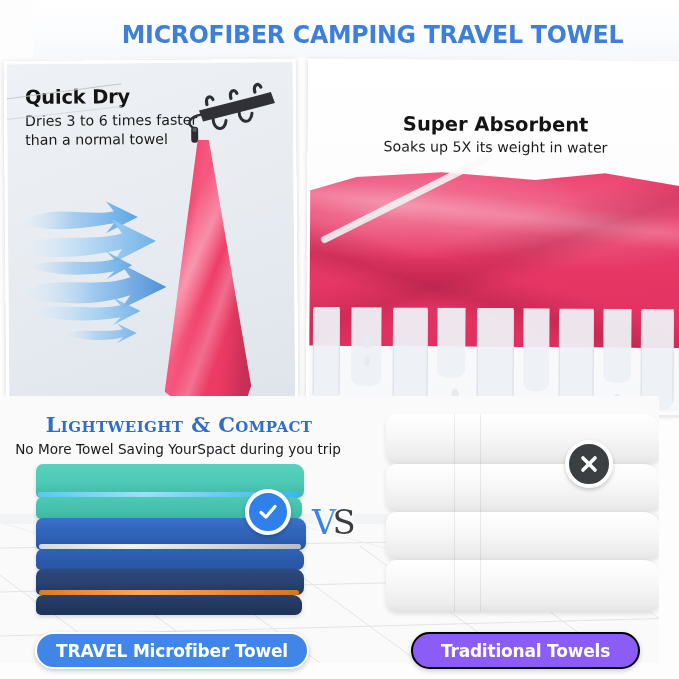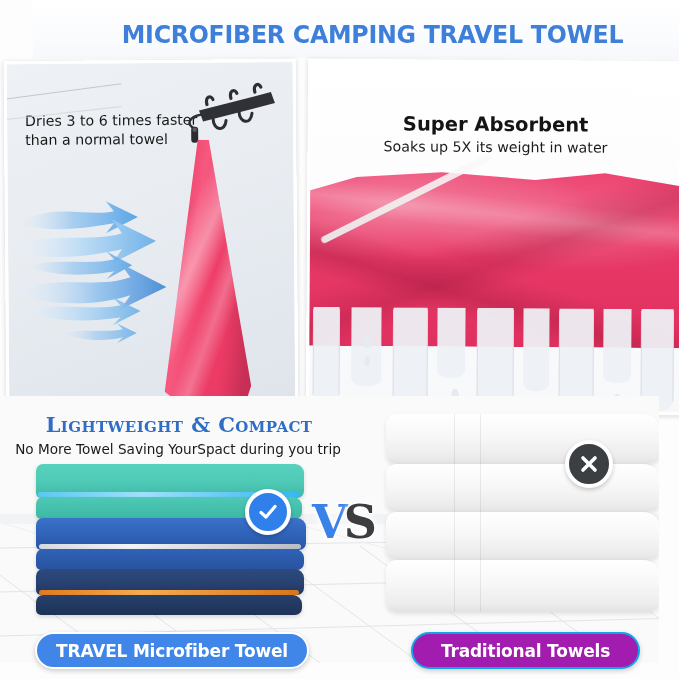--- a/index.html
+++ b/index.html
@@ -146,21 +146,21 @@
   }
 
   
   #stack-color{position:absolute;left:36px;top:68px;width:270px;height:148px;}
   .ctowel{position:absolute;left:0;border-radius:7px 9px 7px 5px;box-shadow:0 2px 4px rgba(0,0,0,.14);}
   .piping{position:absolute;height:5px;border-radius:3px;}
 
   
   #vs{
     position:absolute;left:312px;top:103px;
-    font-family:"DejaVu Serif", serif;font-weight:bold;font-size:46px;
+    font-family:"DejaVu Serif", serif;font-weight:normal;font-size:34px;
     line-height:46px;letter-spacing:-4px;
     text-shadow:0 0 5px #fff, 0 0 9px #fff, 1px 1px 0 #fff, -1px -1px 0 #fff;
   }
   #vs .v{color:#3b82e8;}
   #vs .s{color:#3b3d40;}
 
   
   #stack-white{position:absolute;left:386px;top:18px;width:285px;height:200px;}
   .wtowel{
     position:absolute;left:0;width:275px;
@@ -186,36 +186,37 @@
     border-radius:22px;color:#ffffff;
     font-family:"DejaVu Sans", sans-serif;font-weight:bold;
     box-shadow:0 2px 5px rgba(0,0,0,.20);
   }
   #pill-left{
     left:35px;top:632px;width:270px;height:33px;background:#3f86e8;
     font-size:17px;letter-spacing:-.2px;
     border:2px solid #ffffff;
   }
   #pill-right{
-    left:411px;top:632px;width:225px;height:33px;background:#a21caf;
+    left:411px;top:632px;width:225px;height:33px;background:#8b5cf6;
     font-size:17px;letter-spacing:-.2px;
-    border:2px solid #0ea5e9;
+    border:2px solid #000000;
   }
 </style>
 </head>
 <body>
 
 <div id="page">
 
   <div id="header">
     <div id="header-title">MICROFIBER CAMPING TRAVEL TOWEL</div>
   </div>
 
   <div id="panel-left" class="panel">
 
+    <div id="qd-title">Quick Dry</div>
     <div id="qd-sub">Dries 3 to 6 times faster than a normal towel</div>
 
     <div id="wall-line"></div>
     <div id="wall-line2"></div>
 
     <div id="hook-wrap">
       <svg width="110" height="80" viewBox="0 0 110 80">
         <g fill="none" stroke="#2e2f33" stroke-width="3.2" stroke-linecap="round">
           <path d="M24 34 C22 26 28 24 30 29"></path>
           <path d="M48 28 C46 20 52 18 54 23"></path>

